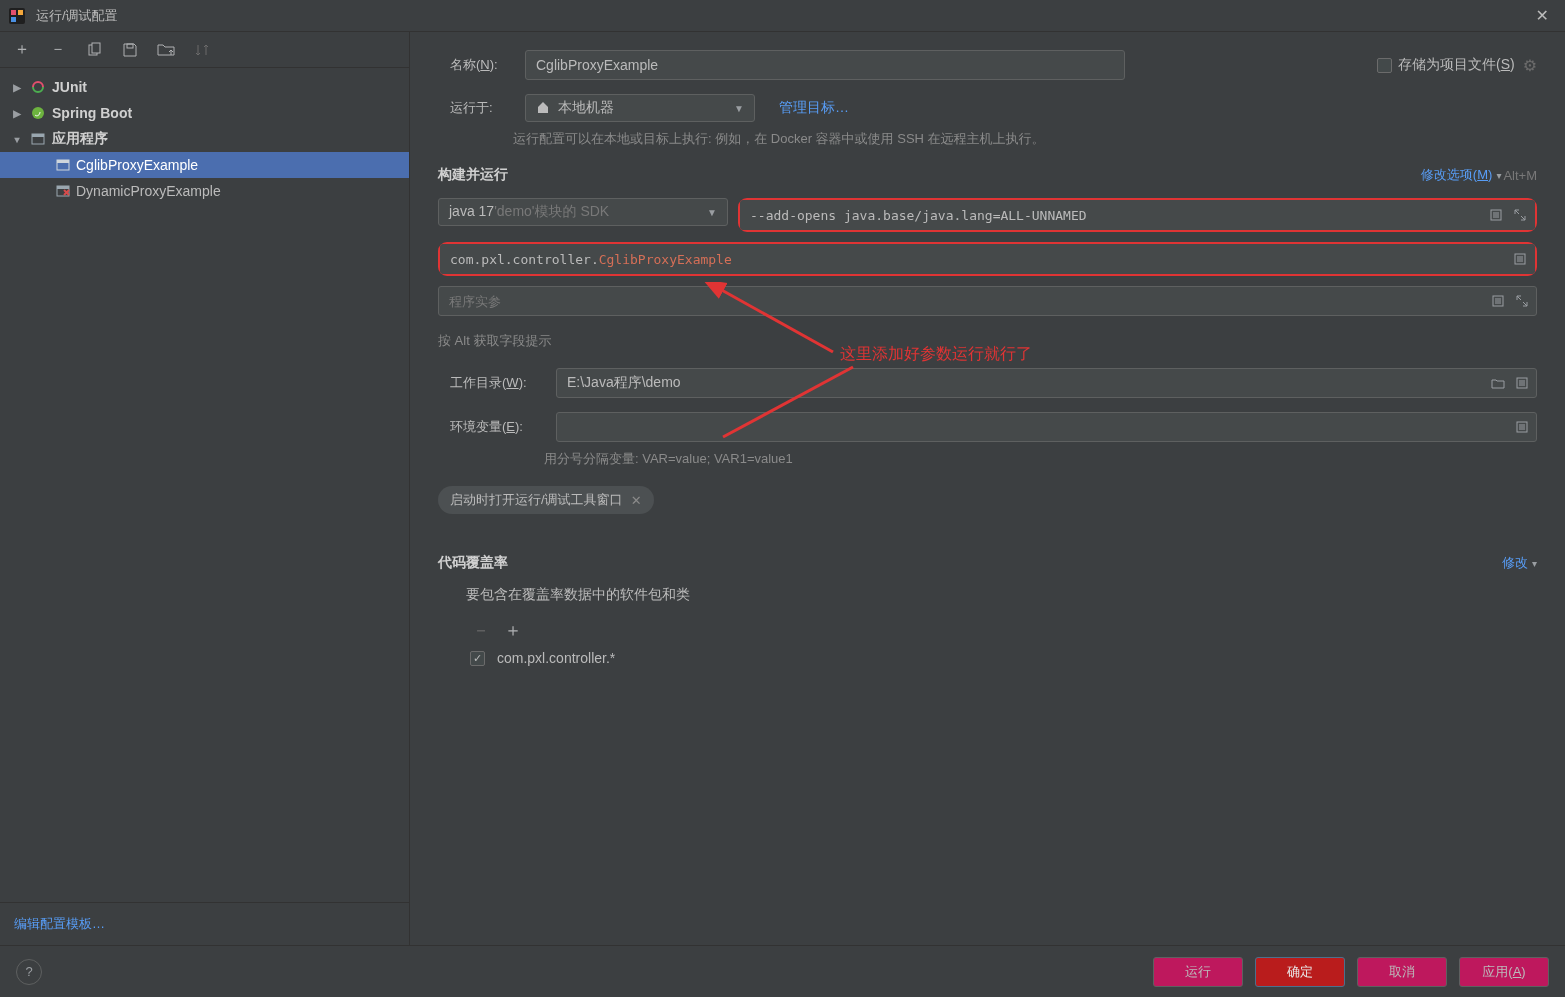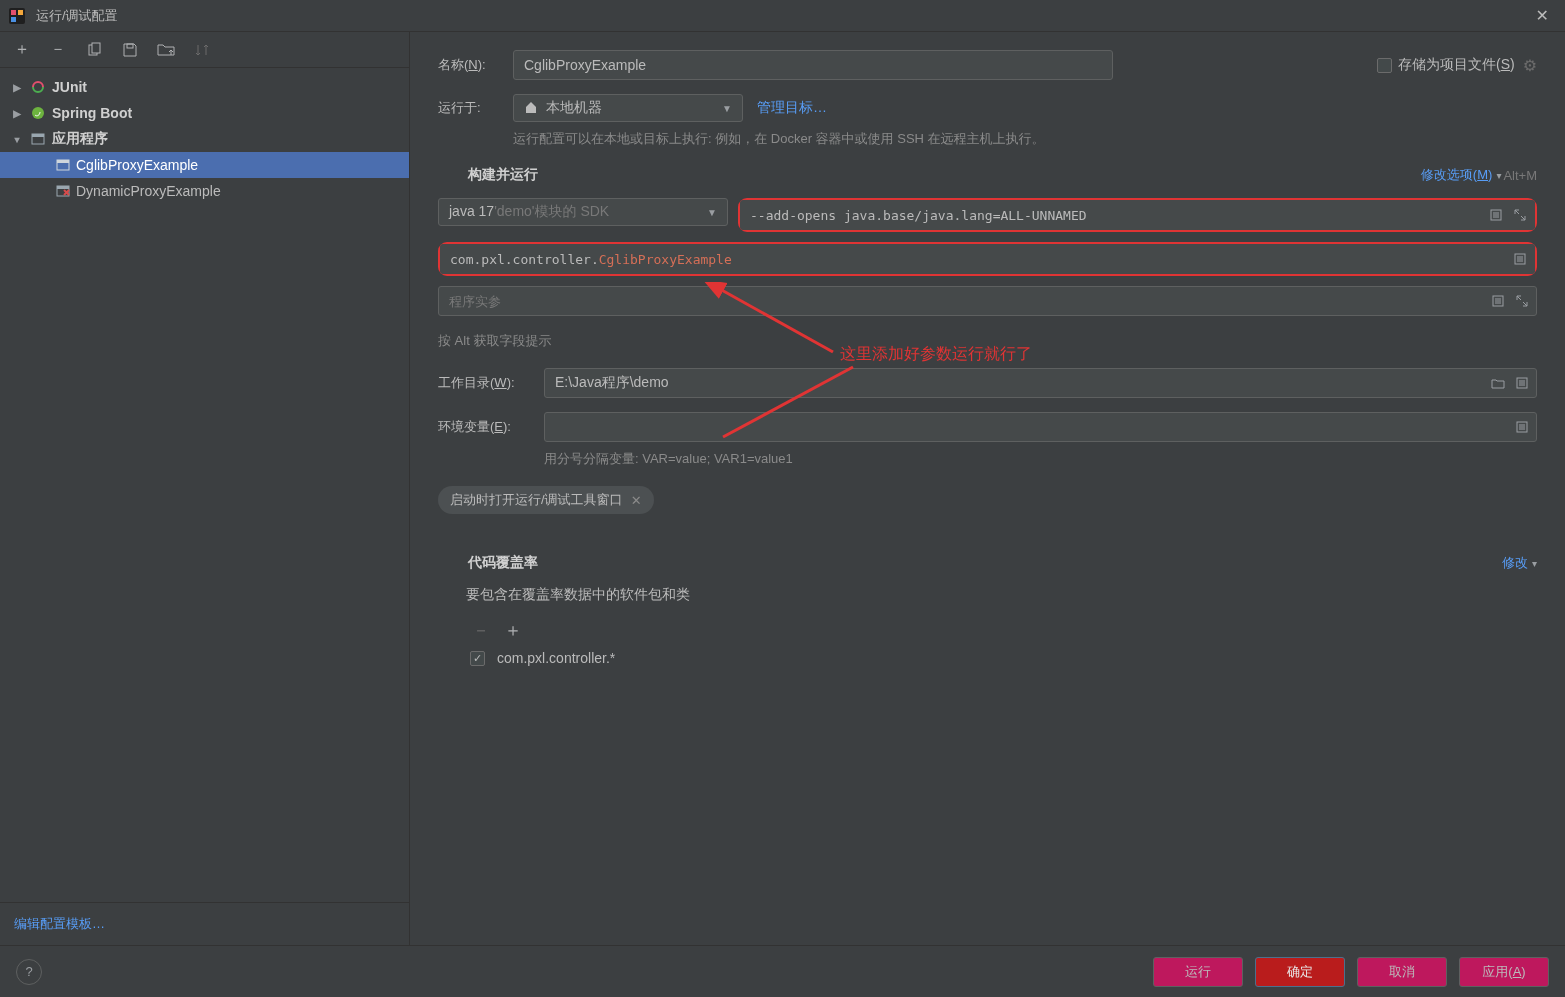--- a/index.html
+++ b/index.html
@@ -71,21 +71,21 @@
 
   .sidebar-footer {
     padding:12px 14px;
     border-top:1px solid #323232;
   }
   .sidebar-footer a { color:#589df6; cursor:pointer; font-size:13px; }
 
   
   .panel { flex:1; overflow:auto; padding:18px 28px 12px 28px; position:relative; }
   .row { display:flex; align-items:center; margin-bottom:14px; }
-  .row-label { width:75px; color:#bbbbbb; font-size:13px; }
+  .row-label { width:75px; color:#bbbbbb; font-size:13px;margin-left:12px; }
   .wide-label { width:106px; }
   .input-dark {
     background:#45494a; border:1px solid #5e6060; color:#bbbbbb;
     height:30px; padding:0 10px; font-size:14px; border-radius:3px;
     font-family:inherit;
   }
   .input-dark.mono { font-family:"Consolas","Monaco",monospace; font-size:13px; }
   .input-dark::placeholder { color:#787878; }
   .select-dark {
     background:#45494a; border:1px solid #5e6060; color:#bbbbbb;
@@ -98,21 +98,21 @@
     margin-right:6px; flex-shrink:0;
   }
   .checkbox.checked::after { content:"✓"; color:#bbbbbb; font-size:11px; line-height:13px; display:block; text-align:center; }
 
   .hint-text { color:#8a8a8a; font-size:13px; margin-left:106px; margin-bottom:18px; margin-top:-6px; }
   .hint-text2 { color:#8a8a8a; font-size:13px; padding:6px 0 18px 0; }
 
   .section-header {
     display:flex; align-items:center; margin:14px 0 14px 0;
   }
-  .section-header .title { font-weight:bold; color:#d0d0d0; font-size:14px;margin-left:30px; }
+  .section-header .title { font-weight:bold; color:#d0d0d0; font-size:14px; }
   .section-header .spacer { flex:1; }
   .section-header .link { color:#589df6; cursor:pointer; font-size:13px; }
   .section-header .kbd { color:#787878; margin-left:2px; font-size:13px; }
   .section-header .chev { color:#9a9ea2; margin-left:4px; font-size:10px; }
 
   .inline-row { display:flex; gap:10px; margin-bottom:10px; }
 
   .redbox { border:2px solid #e03434; border-radius:9px; }
   .field-wrap { position:relative; flex:1; display:flex; align-items:center; }
   .field-icons { position:absolute; right:6px; display:flex; gap:6px; color:#9a9ea2; }
@@ -284,21 +284,21 @@
       <div class="row-label">运行于:</div>
       <div class="select-dark" style="width:230px">
         <span>
           <svg width="14" height="14" viewBox="0 0 14 14">
               <path d="M2 7l5-5 5 5v6H2z" fill="#bbbbbb"></path>
             </svg>
         </span>
         <span>本地机器</span>
         <span class="caret">▼</span>
       </div>
-      <a class="link-inline" style="margin-left:14px">管理目标…</a>
+      <a class="link-inline" style="margin-left:24px">管理目标…</a>
     </div>
     <div class="hint-text" style="margin-left:75px;">运行配置可以在本地或目标上执行: 例如，在 Docker 容器中或使用 SSH 在远程主机上执行。</div>
 
     <div class="section-header">
       <span class="title">构建并运行</span>
       <span class="spacer"></span>
       <span class="link"><span>修改选项(</span><u class="mn">M</u><span>)</span></span>
       <span class="chev">▾</span>
       <span class="kbd">Alt+M</span>
     </div>

